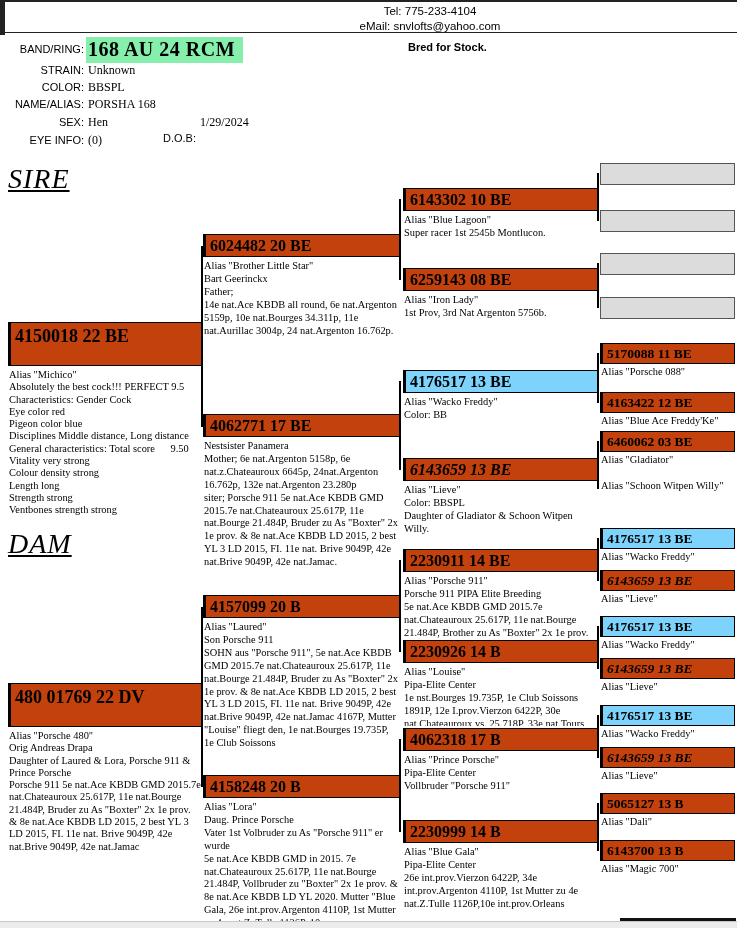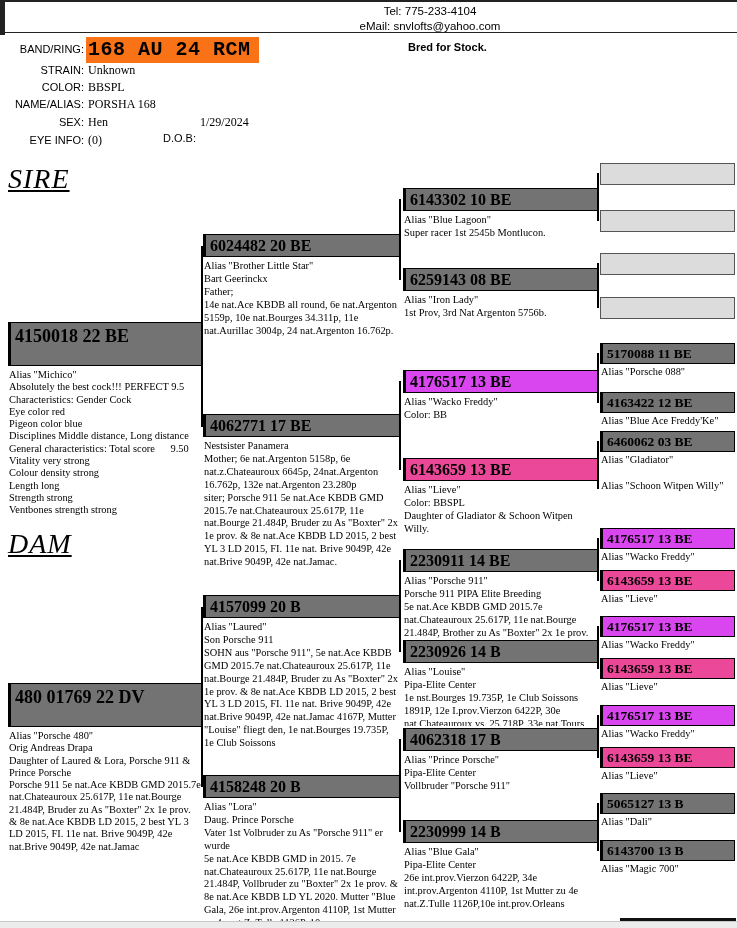--- a/index.html
+++ b/index.html
@@ -14,36 +14,36 @@
   .topbox-leftbar { position:absolute; left:0; top:0; width:5px; height:33px; background:#222; }
   .tel-line, .email-line { position:absolute; left:220px; width:420px; text-align:center;
     font-family:"Liberation Sans", sans-serif; font-size:11.5px; }
   .tel-line { top:3px; } .email-line { top:18px; }
 
   
   .info-label { position:absolute; left:0; width:84px; text-align:right;
     font-family:"Liberation Sans", sans-serif; font-size:11px; }
   .info-value { position:absolute; left:88px; font-weight:normal; font-size:12px; }
   .band-value { position:absolute; left:86px; top:37px; font-size:20px; font-weight:bold;
-    background:#f97316; padding:1px 8px 2px 2px; letter-spacing:0.5px;font-family:Liberation Mono, monospace; }
+    background:#86efac; padding:1px 8px 2px 2px; letter-spacing:0.5px; }
   .bred-note { position:absolute; left:408px; top:41px; font-family:"Liberation Sans", sans-serif;
     font-size:11px; font-weight:bold; }
 
   .section-title { position:absolute; left:8px; font-size:28px; font-style:italic;
     text-decoration:underline; letter-spacing:1px; }
 
   
   .pbox { position:absolute; box-sizing:border-box; overflow:hidden; }
   .phead { box-sizing:border-box; border:1.5px solid #000; border-left:3px solid #000;
-    background:#737373; font-weight:bold; padding:0 4px; white-space:nowrap; overflow:hidden; }
+    background:#c2410c; font-weight:bold; padding:0 4px; white-space:nowrap; overflow:hidden; }
   .root .phead { font-size:18px; height:44px; line-height:26px; }
   .g2 .phead, .g3 .phead { font-size:16px; height:23px; line-height:21px; }
   .g4 .phead { font-size:13.5px; height:21px; line-height:19px; }
-  .phead.pink { background:#d946ef; }
-  .phead.yellow { background:#ec4899; }
+  .phead.pink { background:#7dd3fc; }
+  .phead.yellow { background:#c2410c;font-style:italic; }
   .gray-box { box-sizing:border-box; height:22px; background:#dcdcdc; border:1px solid #555; }
   .plines { padding:3px 1px 0 1px; font-size:10.4px; line-height:12.9px; }
   .root .plines { line-height:12.3px; }
   .g4 .plines { line-height:12px; padding-top:2px; }
 
   
   .vline { position:absolute; width:2px; background:#000; }
 
   
   .bottom-strip { position:absolute; left:0; top:921px; width:737px; height:7px;

